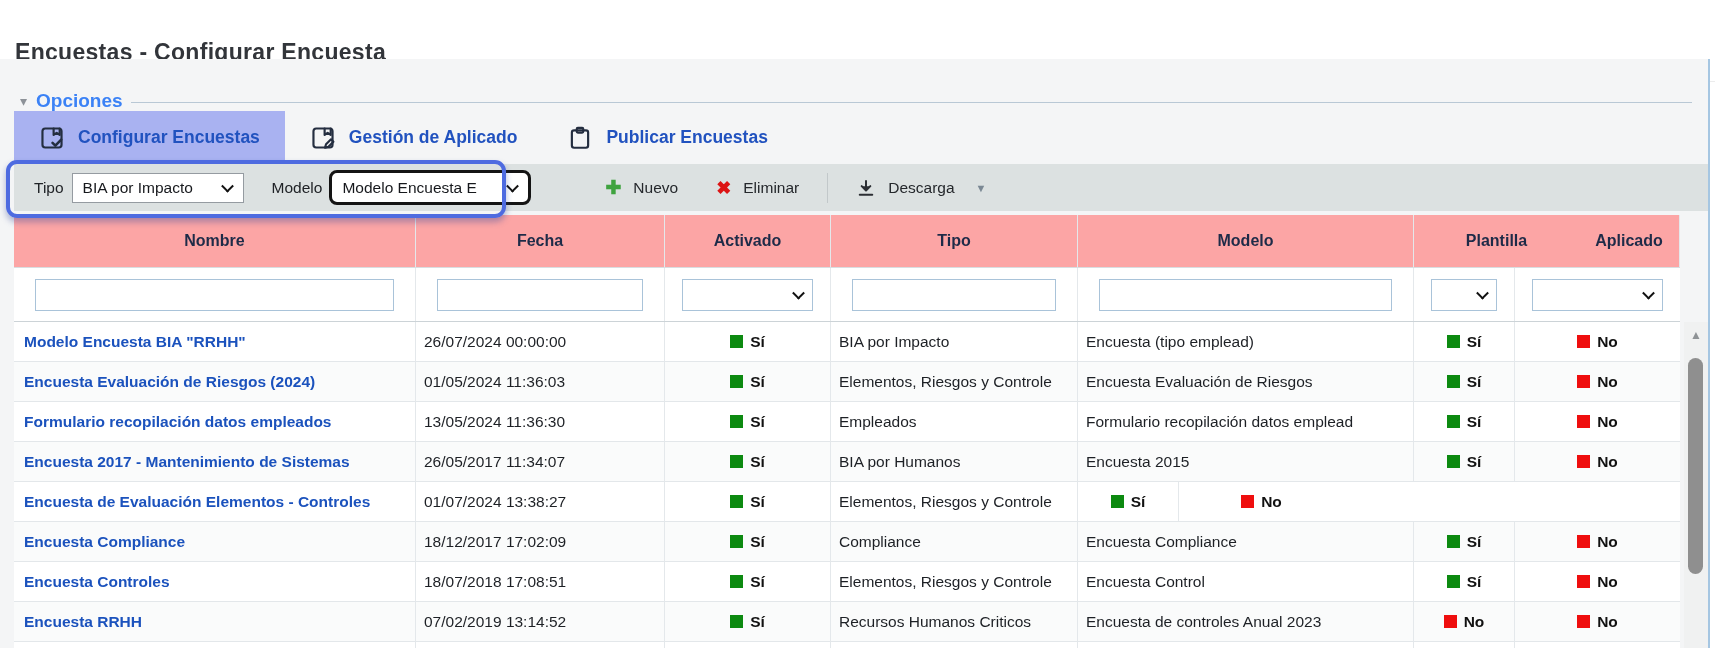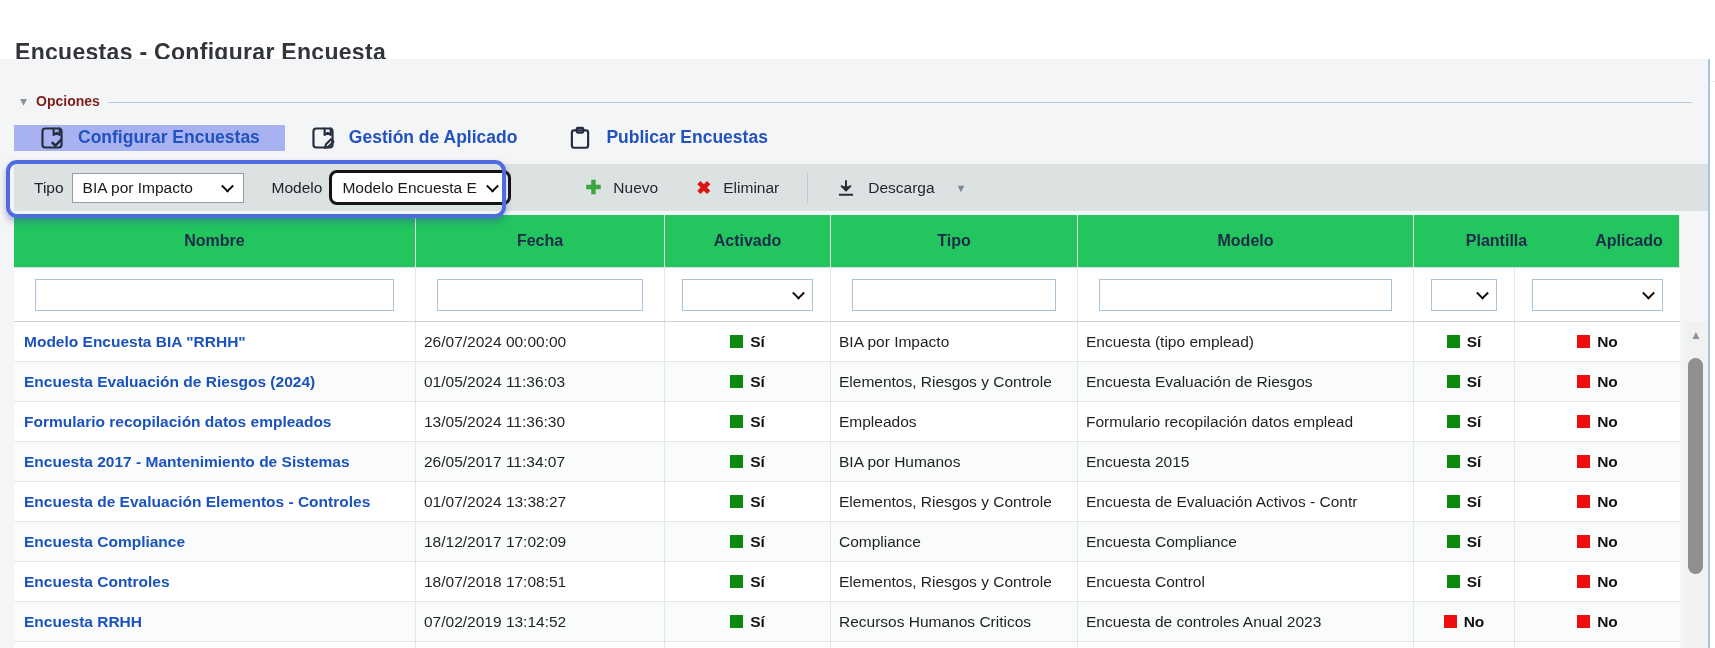--- a/index.html
+++ b/index.html
@@ -13,62 +13,62 @@
     font-weight:600; color:#32353a; letter-spacing:.3px; }
 
   
   .panel { position:absolute; left:0; top:59px; width:1710px; height:589px;
     background:#f4f5f6; border-right:2px solid #a5c6e2; }
 
   
   .opciones { position:absolute; left:20px; top:90px; width:1672px; height:22px;
     display:flex; align-items:center; z-index:2; }
   .opciones .tri { color:#8d9298; font-size:14px; margin-right:9px; }
-  .opciones-label { font-weight:bold; font-size:14px; color:#7f1d1d; }
+  .opciones-label { font-weight:bold; font-size:19px; color:#3b82f6; }
   .legend-line { flex:1; height:1px; background:#b9c8d5; margin-left:8px; margin-top:3px; }
 
   
-  .tabs { position:absolute; left:14px; top:111px; height:53px; display:flex; z-index:2;align-items:center; }
+  .tabs { position:absolute; left:14px; top:111px; height:53px; display:flex; z-index:2; }
   .tab { display:flex; align-items:center; gap:13px; padding:0 25px;
     font-size:17.5px; font-weight:bold; color:#2152bf; cursor:pointer; }
   .tab.active { background:#a9b2f1; }
   .tab svg { flex:0 0 auto; }
 
   
   .toolbar { position:absolute; left:14px; top:164px; width:1694px; height:47px;
     background:#dce1e1; display:flex; align-items:center; z-index:1; }
   .tb-label { font-size:15.5px; color:#202327; }
   .lbl-tipo { margin-left:20px; }
   .lbl-modelo { margin-left:28px; }
   .select-box { position:relative; background:#fff; display:flex; align-items:center;
     padding:0 26px 0 10px; font-size:15.5px; color:#16181c; white-space:nowrap;
     overflow:hidden; cursor:pointer; }
   .sel-tipo { margin-left:8px; width:172px; height:30px; border:1px solid #959ba1; }
-  .sel-modelo { margin-left:7px; width:182px; height:35px; border:3px solid #141414;
+  .sel-modelo { margin-left:7px; width:202px; height:35px; border:3px solid #141414;
     border-radius:8px; }
   .chev { position:absolute; right:11px; top:50%; width:9px; height:9px;
     border-right:2.4px solid #111; border-bottom:2.4px solid #111;
     transform:translateY(-70%) rotate(45deg); }
   .tb-btn { display:flex; align-items:center; gap:12px; font-size:15.5px;
     color:#25282c; cursor:pointer; }
   .btn-nuevo { margin-left:74px; }
   .glyph-plus { color:#3fa33f; font-size:19px; font-weight:bold; }
   .btn-eliminar { margin-left:38px; }
   .glyph-x { color:#dc1414; font-size:18px; font-weight:bold; }
   .tb-sep { width:1px; height:30px; background:#c2c8ca; margin:0 28px; }
   .caret { color:#7b8894; font-size:11px; margin-left:9px; }
 
   
   .annotation { position:absolute; left:6px; top:160px; width:500px; height:58px;
     border:4px solid #4e6be0; border-radius:11px; z-index:6; pointer-events:none;
     box-shadow:0 4px 6px rgba(55,75,155,.4); }
 
   
   .table { position:absolute; left:14px; top:215px; width:1666px; z-index:1; }
-  .thead { display:flex; height:53px; background:#22c55e; border-bottom:1px solid #d8dee1;justify-content:space-between; }
+  .thead { display:flex; height:53px; background:#fca5a5; border-bottom:1px solid #d8dee1;justify-content:space-between; }
   .th { display:flex; align-items:center; justify-content:center; font-weight:bold;
     font-size:16px; color:#1e2b48; }
   .tfilter { display:flex; height:54px; background:#fff; border-bottom:1px solid #ccd3d7; }
   .tf { display:flex; align-items:center; justify-content:center; }
   .th, .tf, .td { border-right:1px solid #e4e8eb; height:100%; overflow:hidden; }
   .c1{width:402px} .c2{width:249px} .c3{width:166px} .c4{width:247px}
   .c5{width:336px} .c6{width:101px} .c7{width:165px; border-right:none}
   .filter-input { width:calc(100% - 42px); height:32px; border:1px solid #a9c3d9;
     background:#fff; font-size:15px; padding:0 8px; outline:none;
     font-family:"Liberation Sans", sans-serif; }
@@ -323,23 +323,20 @@
       <div class="td c2">
           <span class="cellt">01/07/2024 13:38:27</span>
         </div>
       <div class="td c3 center bool">
           <span class="sq yes"></span>
           <span class="bool-text bt-yes">Sí</span>
         </div>
       <div class="td c4">
           <span class="cellt">Elementos, Riesgos y Controle</span>
         </div>
-      <div class="td c5">
-          <span class="cellt">Encuesta de Evaluación Activos - Contr</span>
-        </div>
       <div class="td c6 center bool">
           <span class="sq yes"></span>
           <span class="bool-text bt-yes">Sí</span>
         </div>
       <div class="td c7 center bool">
           <span class="sq no"></span>
           <span class="bool-text bt-no">No</span>
         </div>
     </div>
     <div class="tr">

